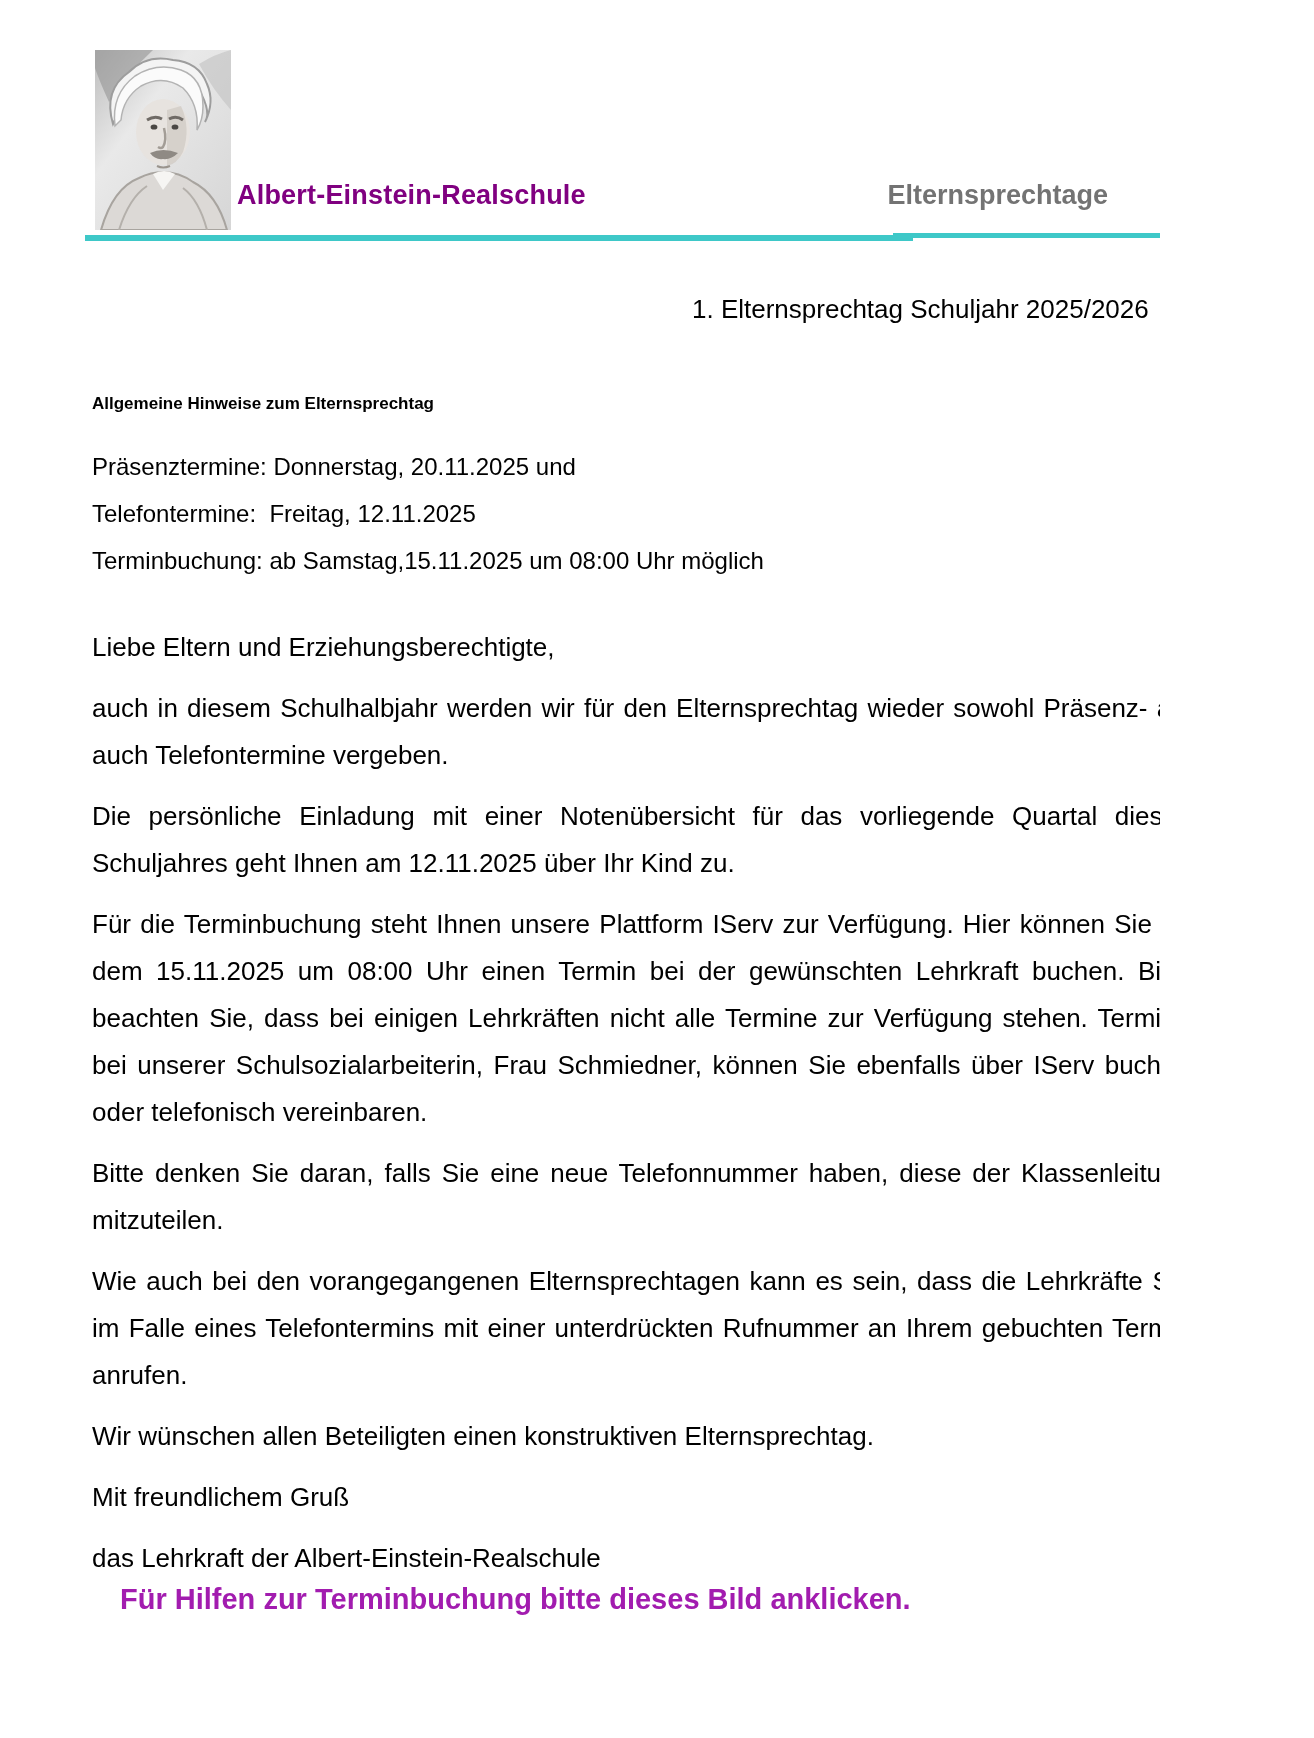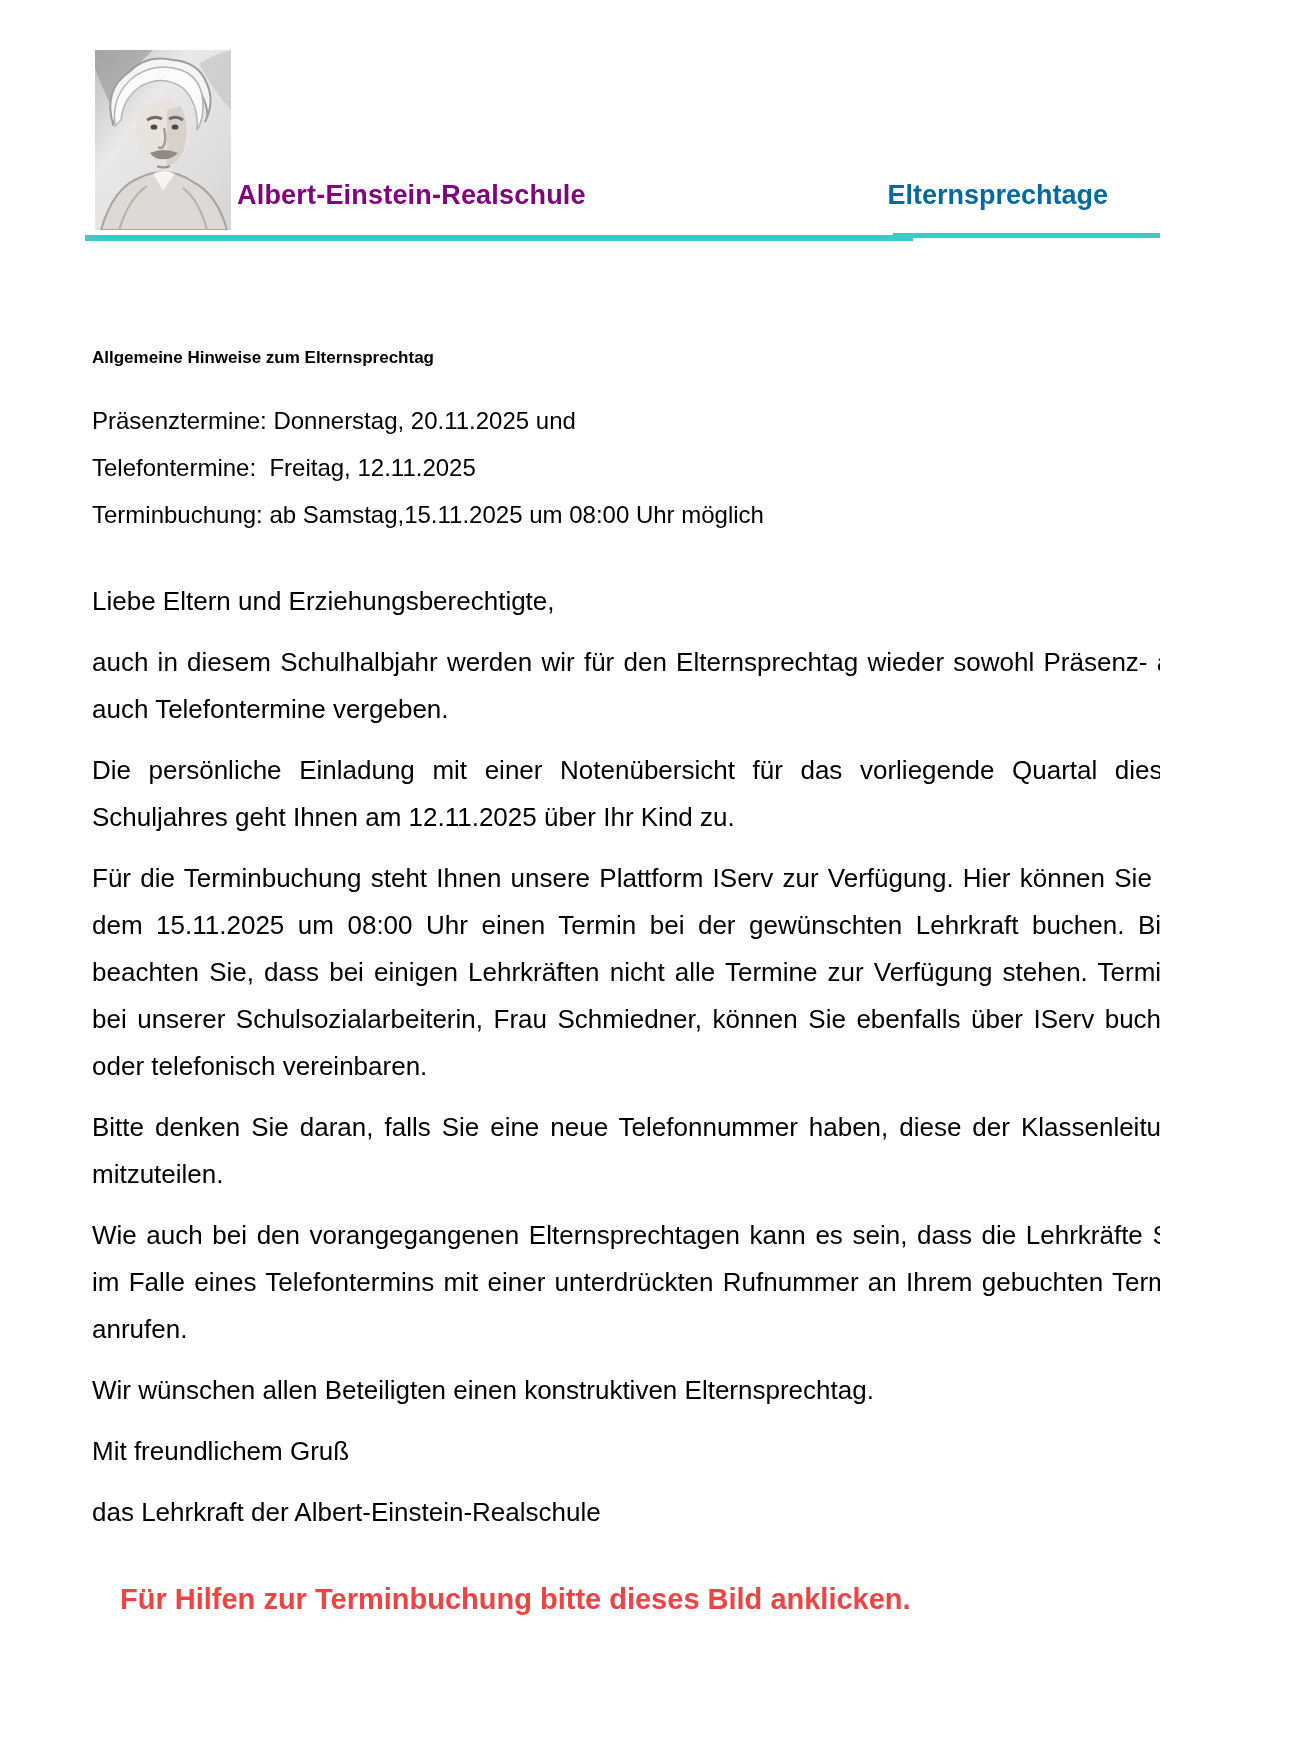--- a/index.html
+++ b/index.html
@@ -18,21 +18,21 @@
     width:136px; height:180px;
   }
   .portrait svg { display:block; width:100%; height:100%; }
   .school-name {
     position:absolute; left:237px; top:180px;
     font-size:27px; font-weight:bold; color:#800080;
     letter-spacing:0.2px; white-space:nowrap;
   }
   .page-label {
     position:absolute; right:52px; top:180px;
-    font-size:27px; font-weight:bold; color:#0369a1;
+    font-size:27px; font-weight:bold; color:#737373;
     white-space:nowrap;
   }
   .rule { position:absolute; background:#3EC8C8; }
   .rule-left  { left:85px;  top:235px; width:828px; height:6px; }
   .rule-right { left:893px; top:233px; width:409px; height:5px; }
 
   
   .content {
     position:absolute; left:92px; top:280px; width:1098px;
     font-size:26px; line-height:47px;
@@ -53,21 +53,21 @@
   .para {
     margin:14px 0 0 0;
     text-align:justify; text-justify:inter-word;
   }
   .closing   { margin:14px 0 0 0; }
   .signature { margin:14px 0 0 0; }
 
   
   .help-notice {
     position:absolute; left:120px; top:1583px;
-    font-size:29px; font-weight:bold; color:#ef4444;
+    font-size:29px; font-weight:bold; color:#a21caf;
     white-space:nowrap; cursor:pointer;
     background:none; border:none; padding:0;
     font-family:"Liberation Sans", sans-serif;
   }
 </style>
 </head>
 <body>
 
 <div class="page">
 
@@ -107,20 +107,21 @@
         <path d="M112,180 Q104,150 88,138" stroke="#b4b0ab" stroke-width="2" fill="none"></path>
       </svg>
     </div>
     <div class="school-name">Albert-Einstein-Realschule</div>
     <div class="page-label">Elternsprechtage</div>
     <div class="rule rule-left"></div>
     <div class="rule rule-right"></div>
   </header>
 
   <main class="content">
+    <div class="doc-title">1. Elternsprechtag Schuljahr 2025/2026</div>
 
     <h1 class="heading">Allgemeine Hinweise zum Elternsprechtag</h1>
 
     <div class="schedule">
       <div class="schedule-line">Präsenztermine: Donnerstag, 20.11.2025 und</div>
       <div class="schedule-line">Telefontermine:  Freitag, 12.11.2025</div>
       <div class="schedule-line">Terminbuchung: ab Samstag,15.11.2025 um 08:00 Uhr möglich</div>
     </div>
 
     <p class="salutation">Liebe Eltern und Erziehungsberechtigte,</p>

